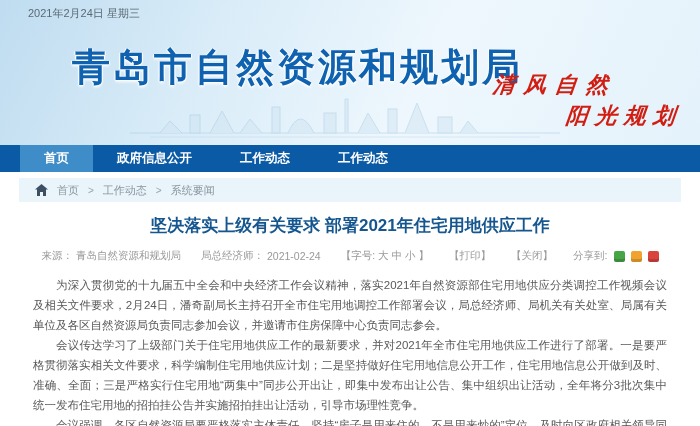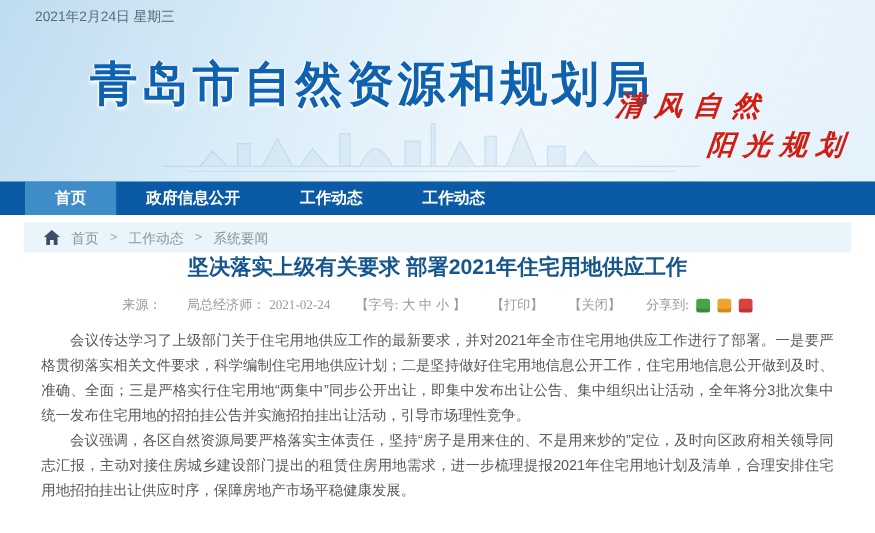--- a/index.html
+++ b/index.html
@@ -30,24 +30,24 @@
 
   
   .crumb-bar { display:flex; align-items:center; gap:9px; height:24px; margin:6px 19px 0 19px;
                padding-left:16px; background:#e9f4fb; font-size:11px; color:#8a959d; }
   .crumb-sep { color:#9aa5ad; font-size:10px; }
   .crumb-link { cursor:pointer; }
   .home-icon { display:flex; align-items:center; cursor:pointer; }
 
   
   .article { padding:0 33px; }
-  .article-title { margin-top:0; text-align:center; font-size:17px; font-weight:bold; color:#15568f; }
+  .article-title { margin-top:12px; text-align:center; font-size:17px; font-weight:bold; color:#15568f; }
   .meta { display:flex; justify-content:center; align-items:center; gap:4px; margin-top:12px;
           font-size:10.5px; color:#999; white-space:nowrap; }
-  .meta .grp { margin:0 8px; display:flex; align-items:center; gap:3px;font-family:Liberation Serif, serif; }
+  .meta .grp { margin:0 8px; display:flex; align-items:center; gap:3px; }
   .meta .lnk { cursor:pointer; }
   .share-icon { width:11px; height:11px; border-radius:2px; margin-left:3px; cursor:pointer;
                 box-shadow:inset 0 -3px rgba(0,0,0,.15); }
   .body-text { margin-top:12px; font-size:11.5px; line-height:20px; color:#595959; text-align:justify; }
   .body-text p { text-indent:2em; }
 </style>
 </head>
 <body>
 
 <div class="page">
@@ -105,20 +105,21 @@
     <span class="crumb-sep">&gt;</span>
     <span class="crumb-link">系统要闻</span>
   </div>
 
   <div class="article">
     <div class="article-title">坚决落实上级有关要求 部署2021年住宅用地供应工作</div>
 
     <div class="meta">
       <span class="grp">
         <span>来源：</span>
+        <span>青岛自然资源和规划局</span>
       </span>
       <span class="grp">
         <span>局总经济师：</span>
         <span>2021-02-24</span>
       </span>
       <span class="grp">
         <span>【字号:</span>
         <span class="lnk">大</span>
         <span class="lnk">中</span>
         <span class="lnk">小</span>
@@ -128,19 +129,20 @@
       <span class="grp lnk">【关闭】</span>
       <span class="grp">
         <span>分享到:</span>
         <span class="share-icon" style="background: rgb(71, 164, 71);"></span>
         <span class="share-icon" style="background: rgb(240, 163, 47);"></span>
         <span class="share-icon" style="background: rgb(217, 67, 60);"></span>
       </span>
     </div>
 
     <div class="body-text">
+      <p>为深入贯彻党的十九届五中全会和中央经济工作会议精神，落实2021年自然资源部住宅用地供应分类调控工作视频会议及相关文件要求，2月24日，潘奇副局长主持召开全市住宅用地调控工作部署会议，局总经济师、局机关有关处室、局属有关单位及各区自然资源局负责同志参加会议，并邀请市住房保障中心负责同志参会。</p>
       <p>会议传达学习了上级部门关于住宅用地供应工作的最新要求，并对2021年全市住宅用地供应工作进行了部署。一是要严格贯彻落实相关文件要求，科学编制住宅用地供应计划；二是坚持做好住宅用地信息公开工作，住宅用地信息公开做到及时、准确、全面；三是严格实行住宅用地“两集中”同步公开出让，即集中发布出让公告、集中组织出让活动，全年将分3批次集中统一发布住宅用地的招拍挂公告并实施招拍挂出让活动，引导市场理性竞争。</p>
       <p>会议强调，各区自然资源局要严格落实主体责任，坚持“房子是用来住的、不是用来炒的”定位，及时向区政府相关领导同志汇报，主动对接住房城乡建设部门提出的租赁住房用地需求，进一步梳理提报2021年住宅用地计划及清单，合理安排住宅用地招拍挂出让供应时序，保障房地产市场平稳健康发展。</p>
     </div>
 
   </div>
 
 </div>
 
 </body></html>

